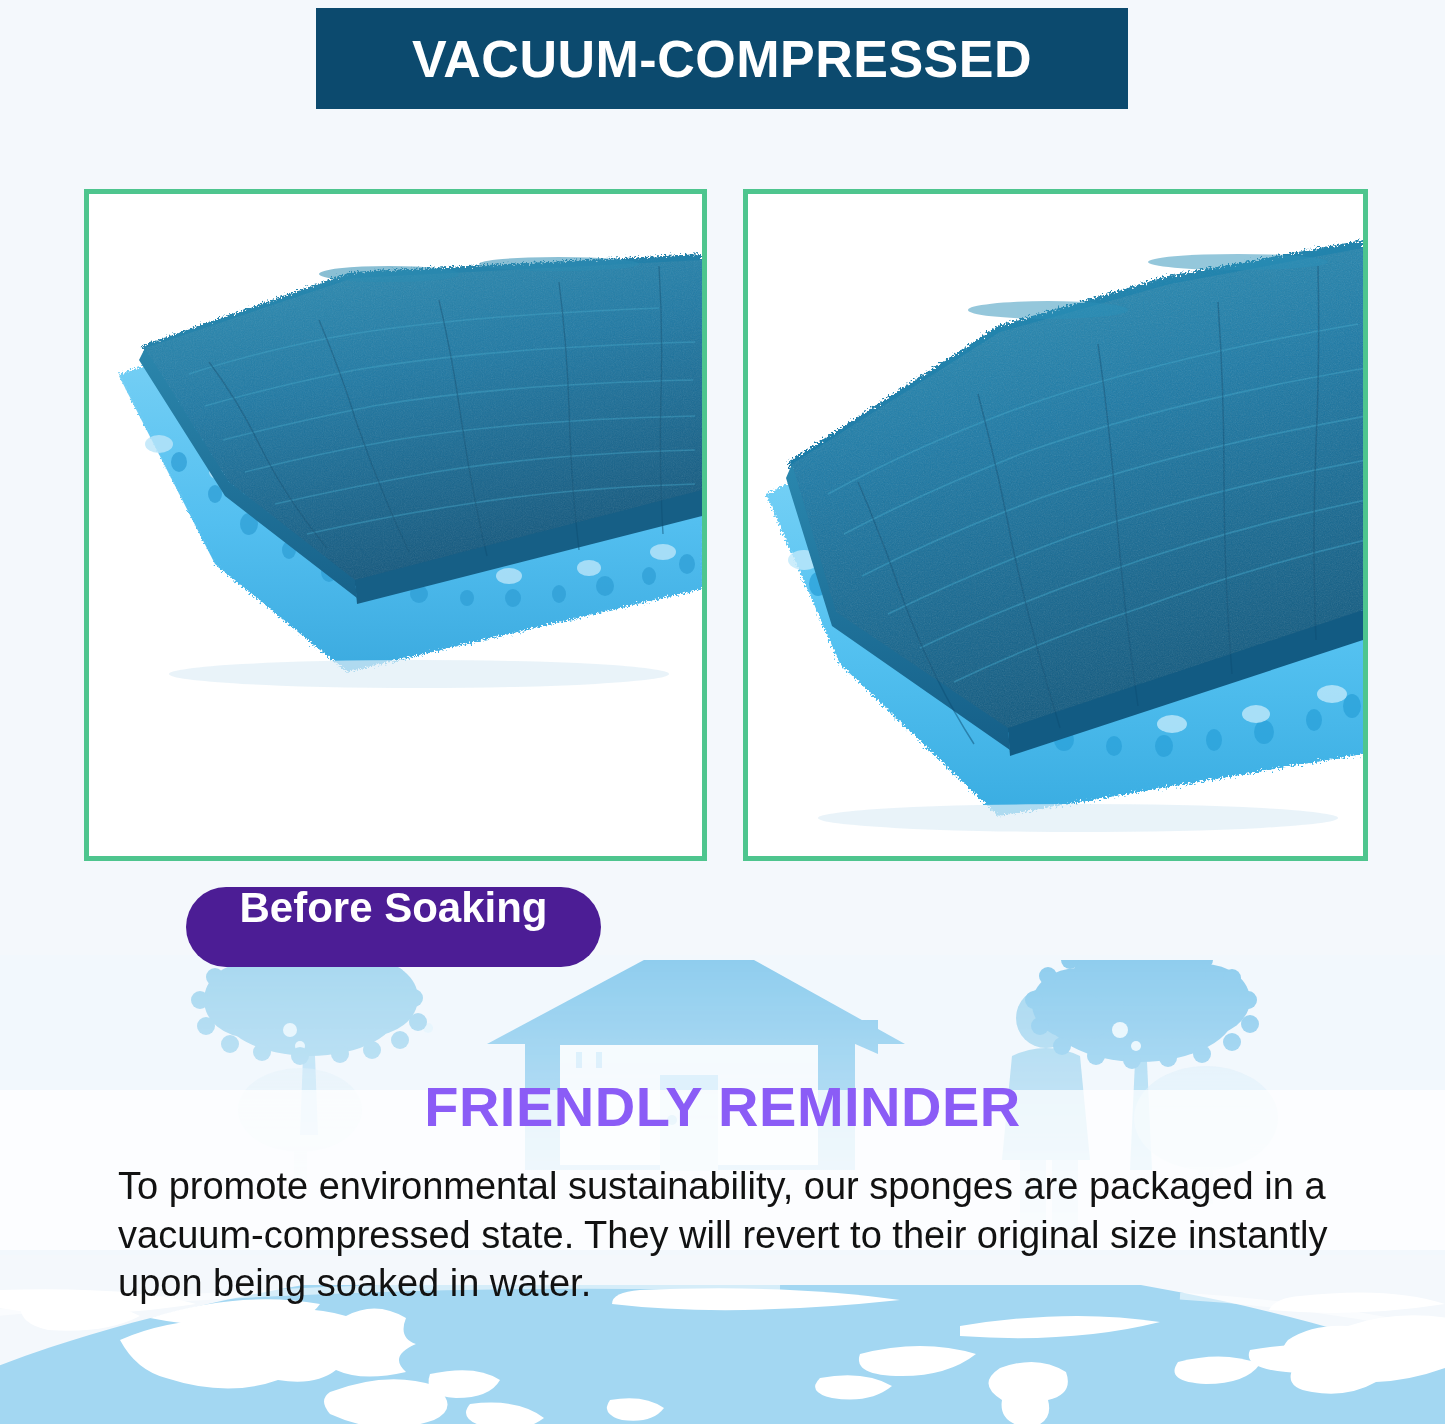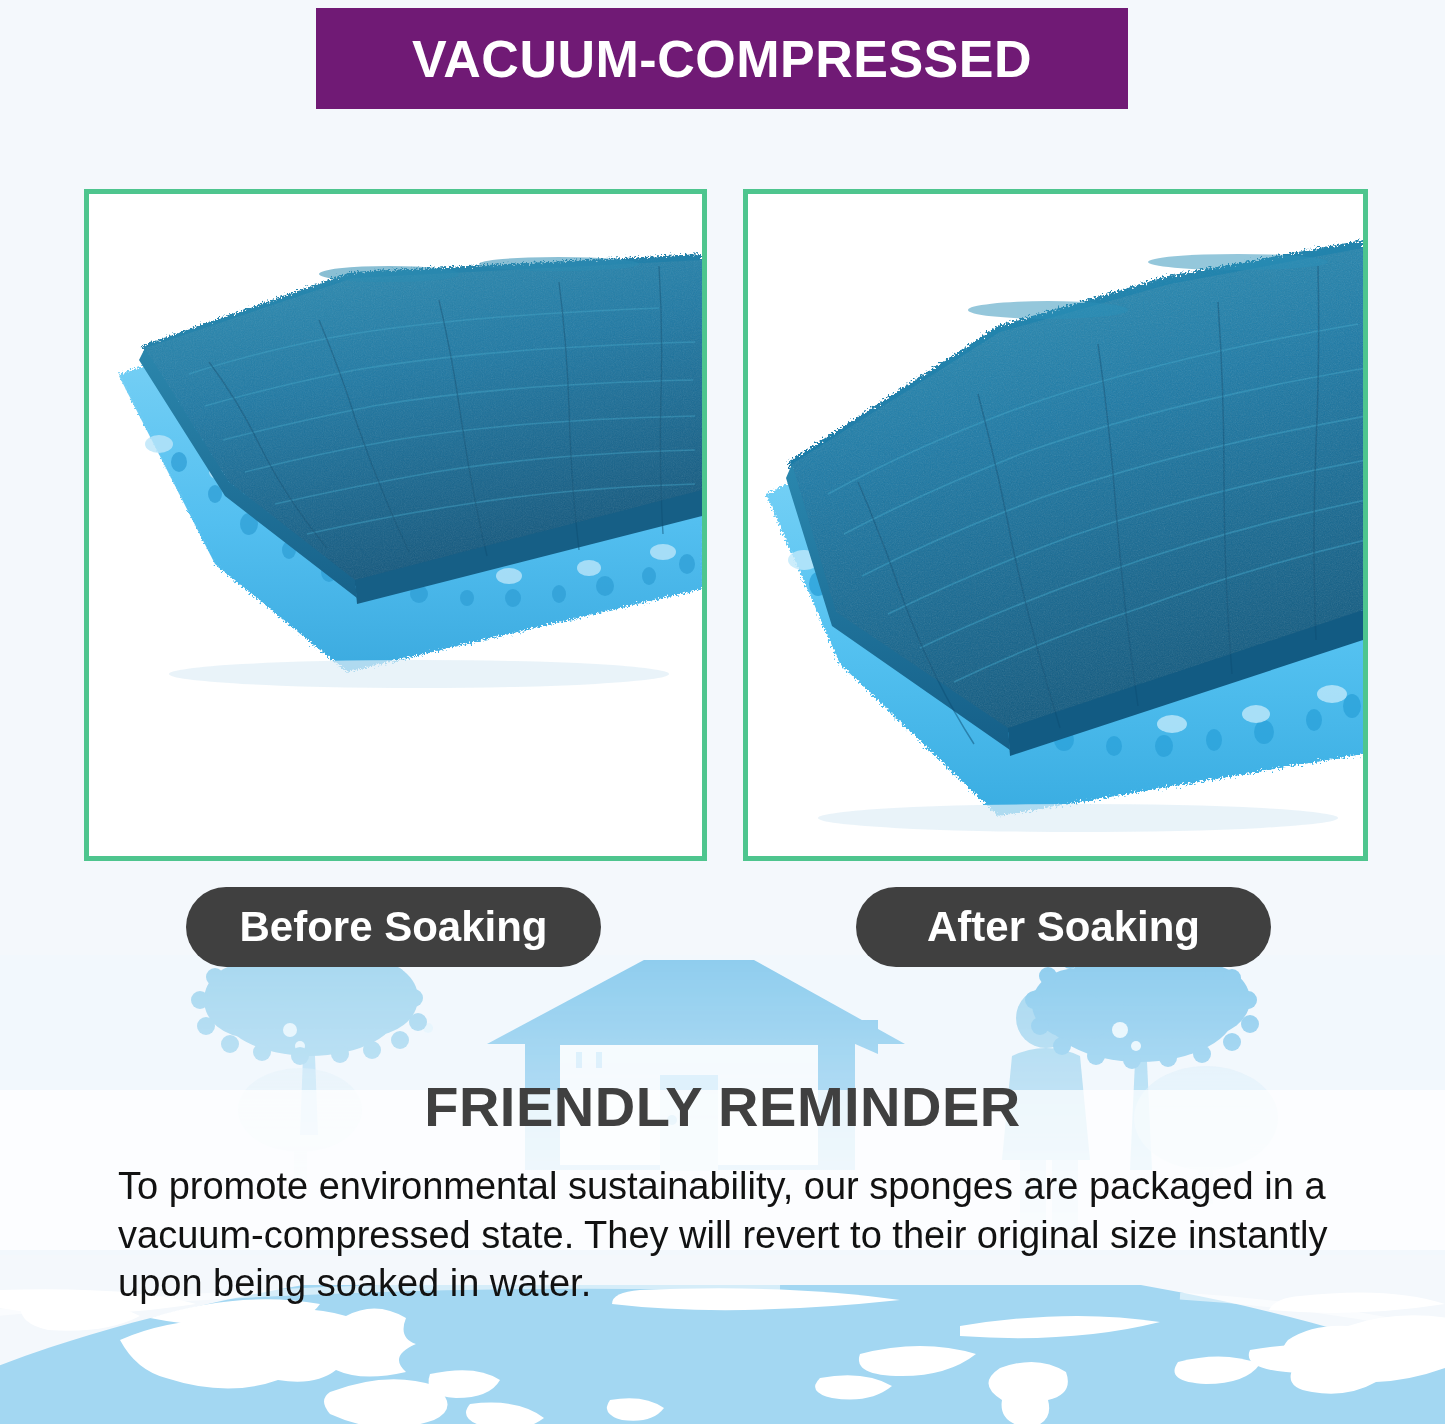--- a/index.html
+++ b/index.html
@@ -33,21 +33,21 @@
   }
   .bg-layer svg { display: block; }
 
   
   .banner {
     position: absolute;
     left: 316px;
     top: 8px;
     width: 812px;
     height: 101px;
-    background: #701a75;
+    background: #0c4a6e;
     display: flex;
     align-items: center;
     justify-content: center;
   }
   .banner-text {
     color: #ffffff;
     font-size: 52px;
     font-weight: bold;
     letter-spacing: 0.5px;
     line-height: 1;
@@ -70,24 +70,24 @@
     left: 0; top: 0;
     width: 100%;
     height: 100%;
     background: #ffffff;
   }
   .photo svg { display:block; width: 100%; height: 100%; }
 
   
   .pill {
     position: absolute;
-    background: #404040;
+    background: #4c1d95;
     border-radius: 40px;
     display: flex;
-    align-items: center;
+    align-items: flex-start;
     justify-content: center;
     box-sizing: border-box;
   }
   .pill-text {
     color: #ffffff;
     font-size: 42px;
     font-weight: bold;
     white-space: nowrap;
     line-height: 1;
     font-family: "Liberation Sans", sans-serif;
@@ -97,21 +97,21 @@
 
   
   .reminder {
     position: absolute;
     left: 0;
     top: 1078px;
     width: 1445px;
     text-align: center;
   }
   .reminder-title {
-    color: #404040;
+    color: #8b5cf6;
     font-size: 56px;
     font-weight: bold;
     letter-spacing: 0.5px;
     line-height: 1.05;
     font-family: "Liberation Sans", sans-serif;
   }
   .reminder-body {
     position: absolute;
     left: 118px;
     top: 1146px;
@@ -496,23 +496,20 @@
 
         <ellipse cx="330" cy="624" rx="260" ry="14" fill="#dfeef7" opacity="0.7"></ellipse>
       </svg>
     </div>
   </div>
 
   <div class="pill pill-before">
     <span class="pill-text">Before Soaking</span>
   </div>
 
-  <div class="pill pill-after">
-    <span class="pill-text">After Soaking</span>
-  </div>
 
   <div class="reminder">
     <div class="reminder-title">FRIENDLY REMINDER</div>
   </div>
 
   <div class="reminder-body">To promote environmental sustainability, our sponges are packaged in a vacuum-compressed state. They will revert to their original size instantly upon being soaked in water.</div>
 
 </div>
 
 </body></html>

